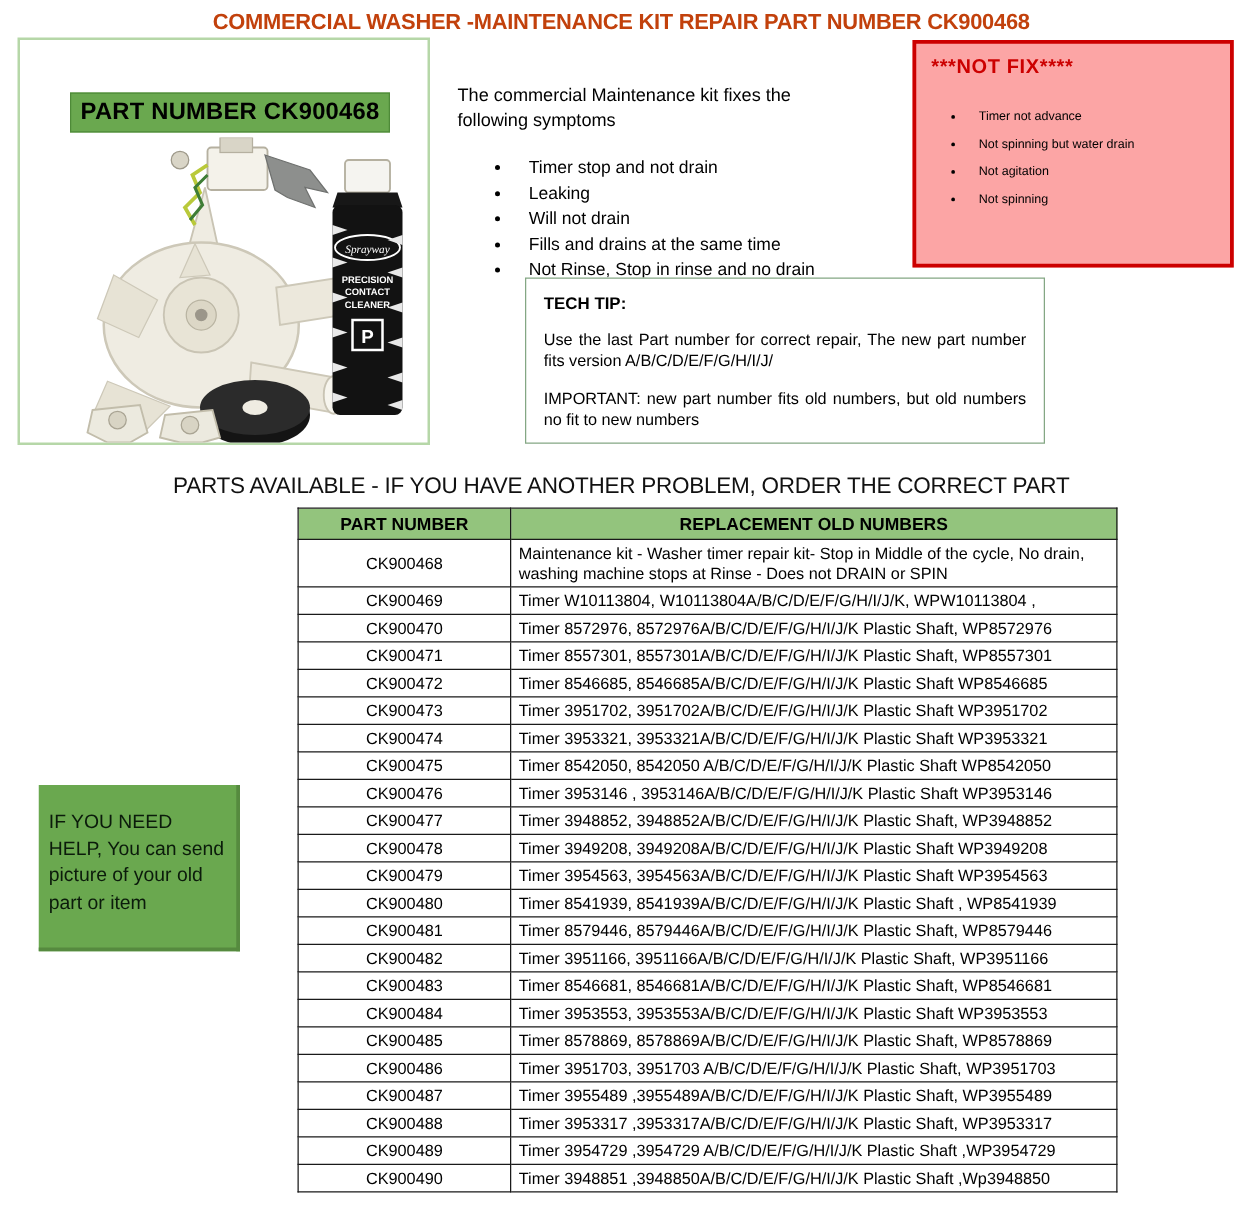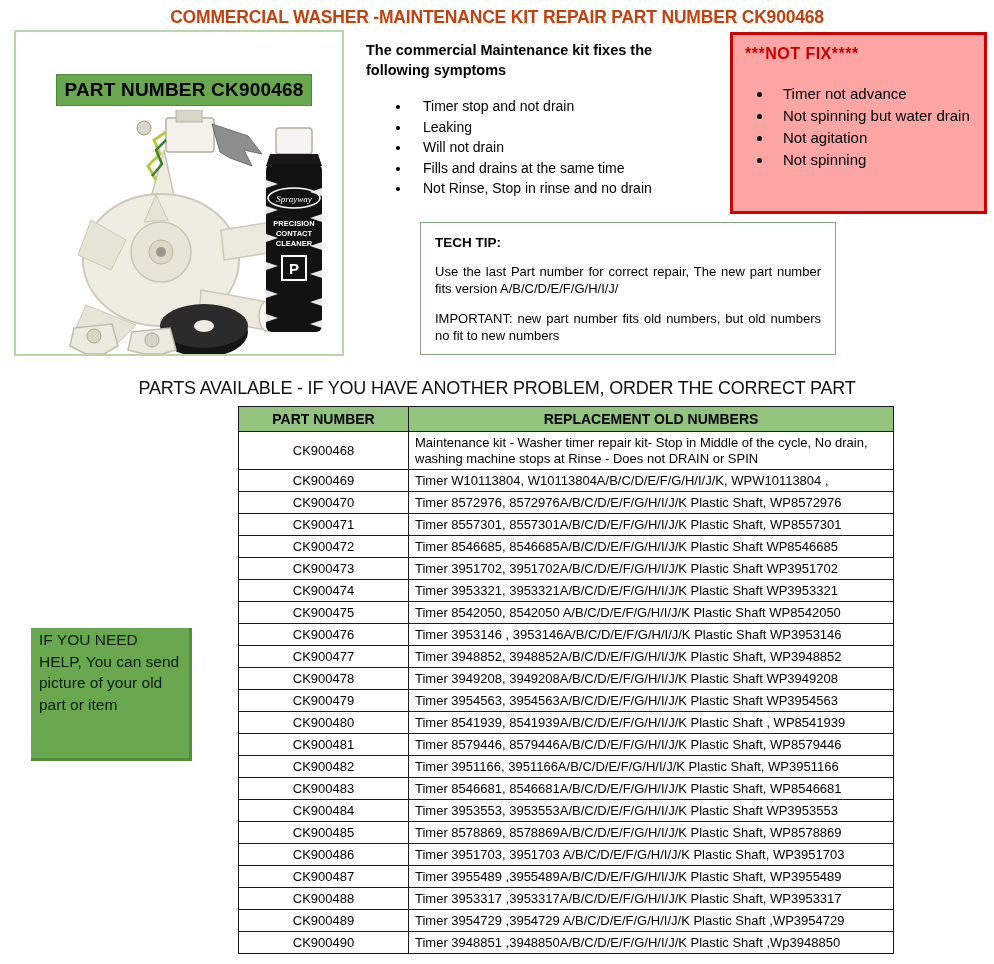--- a/index.html
+++ b/index.html
@@ -15,30 +15,30 @@
   .product-box { position: absolute; left: 14px; top: 30px; width: 330px; height: 326px;
     background: #fff; border: 2px solid #b6d7a8; }
   .part-label { position: absolute; left: 40px; top: 42px; width: 256px; height: 32px;
     background: #6aa84f; border: 1px solid #4e8a38; color: #000000; font-weight: bold;
     font-size: 19px; display: flex; align-items: center; justify-content: center;
     letter-spacing: 0.2px; }
   .illustration { position: absolute; left: 0; top: 78px; width: 326px; height: 244px; }
 
   
   .symptoms { position: absolute; left: 366px; top: 40px; width: 330px; }
-  .symptoms-heading { font-size: 14.5px; font-weight: bold; line-height: 20px; }
+  .symptoms-heading { font-size: 14.5px; font-weight: normal; line-height: 20px; margin-top: 27px; }
   .symptoms ul { margin-top: 16px; padding-left: 45px; }
   .symptoms li { font-size: 14px; line-height: 20.5px; padding-left: 12px; }
 
   
   .notfix-box { position: absolute; left: 730px; top: 32px; width: 257px; height: 182px;
     border: 3px solid #cc0000; background: #fca5a5; padding: 10px 12px; }
   .notfix-title { color: #cc0000; font-weight: bold; font-size: 16px; letter-spacing: 0.5px; }
   .notfix-box ul { margin-top: 20px; padding-left: 28px; }
-  .notfix-box li { font-size: 15px; line-height: 22px; padding-left: 10px; }
+  .notfix-box li { font-size: 10px; line-height: 22px; padding-left: 10px; }
 
   
   .techtip-box { position: absolute; left: 420px; top: 222px; width: 416px; height: 133px;
     border: 1px solid #84a784; background: #fff; padding: 12px 14px; }
   .techtip-title { font-size: 13.5px; font-weight: bold; }
   .techtip-para { font-size: 13px; line-height: 16.5px; margin-top: 14px; text-align: justify; }
 
   
   .parts-heading { position: absolute; left: 0; top: 378px; width: 100%;
     text-align: center; font-size: 18px; color: #111; letter-spacing: -0.2px; }
@@ -50,21 +50,21 @@
   th { background: #93c47d; font-size: 14px; font-weight: bold; height: 25px;
     text-align: center; color: #000; }
   col.c1 { width: 170px; }
   td { font-size: 13px; line-height: 16px; padding: 2.5px 6px; }
   td.part-cell { text-align: center; vertical-align: middle; }
   td.repl-cell { text-align: left; }
 
   
   .help-box { position: absolute; left: 31px; top: 628px; width: 161px; height: 133px;
     background: #6aa84f; border-right: 3px solid #568a3f; border-bottom: 3px solid #568a3f;
-    padding: 1px 8px; font-size: 15.5px; line-height: 21.5px; color: #0b1b0b; }
+    padding: 19px 8px; font-size: 15.5px; line-height: 21.5px; color: #0b1b0b; }
 </style>
 </head>
 <body>
 
 <div class="page">
 
   <div class="page-title">COMMERCIAL WASHER -MAINTENANCE KIT REPAIR PART NUMBER CK900468</div>
 
   <div class="product-box">
     <div class="part-label">PART NUMBER CK900468</div>

